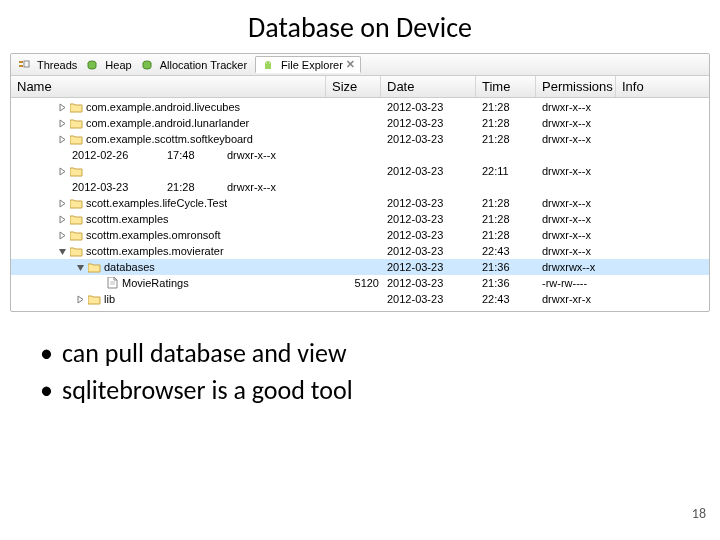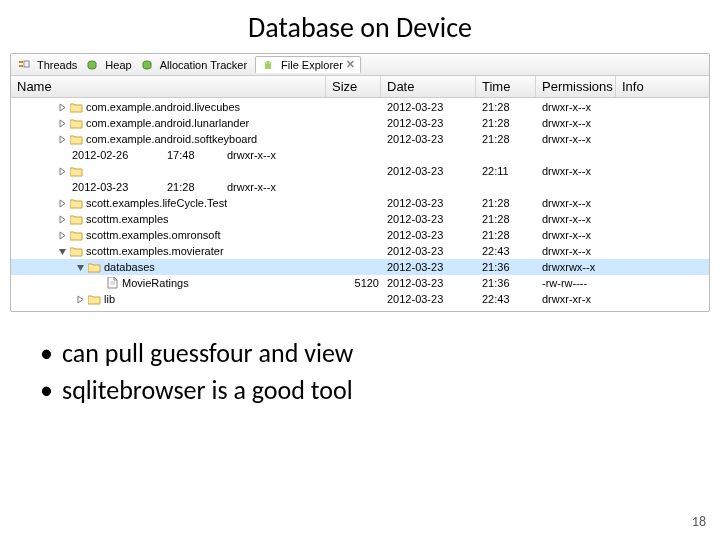--- a/index.html
+++ b/index.html
@@ -100,21 +100,21 @@
     margin: 25px 40px 0;
     font-family: Calibri, Arial, sans-serif;
     font-size: 26px;
     color: #000;
   }
   .bullets .b { display:flex; margin-bottom: 5px;}
   .bullets .dot { width: 22px; }
   .page-num {
     position: absolute;
     right: 14px;
-    bottom: 10px;
+    bottom: 18px;
     font-size: 14px;
     font-family: Calibri, Arial, sans-serif;
     color: #5a5a5a;
   }
 </style>
 </head>
 <body>
 
 <div class="slide-title">Database on Device</div>
 
@@ -217,21 +217,21 @@
           <span class="expander">
             <svg width="9" height="9">
               <path d="M2 1 L7 4.5 L2 8 z" fill="none" stroke="#7a7a7a"></path>
             </svg>
           </span>
           <span class="icon">
             <svg width="13" height="11">
               <path d="M0 2 h4 l1 1 h7 v7 h-12 z" fill="#ffe79b" stroke="#c9a642"></path>
             </svg>
           </span>
-          <span class="label">com.example.android.softkeyboard</span>
+          <span class="label">com.example.scottm.softkeyboard</span>
         </div>
         <div class="cell-size"></div>
         <div class="cell-date">2012-03-23</div>
         <div class="cell-time">21:28</div>
         <div class="cell-perm">drwxr-x--x</div>
       </div>
       <div class="row">
         <div class="cell-size"></div>
         <div class="cell-date">2012-02-26</div>
         <div class="cell-time">17:48</div>
@@ -400,21 +400,21 @@
         <div class="cell-date">2012-03-23</div>
         <div class="cell-time">22:43</div>
         <div class="cell-perm">drwxr-xr-x</div>
       </div>
     </div>
 </div>
 
 <div class="bullets">
   <div class="b">
       <span class="dot">•</span>
-      <span>can pull guessfour and view</span>
+      <span>can pull database and view</span>
     </div>
   <div class="b">
       <span class="dot">•</span>
       <span>sqlitebrowser is a good tool</span>
     </div>
 </div>
 
 <div class="page-num">18</div>
 
 </body></html>

